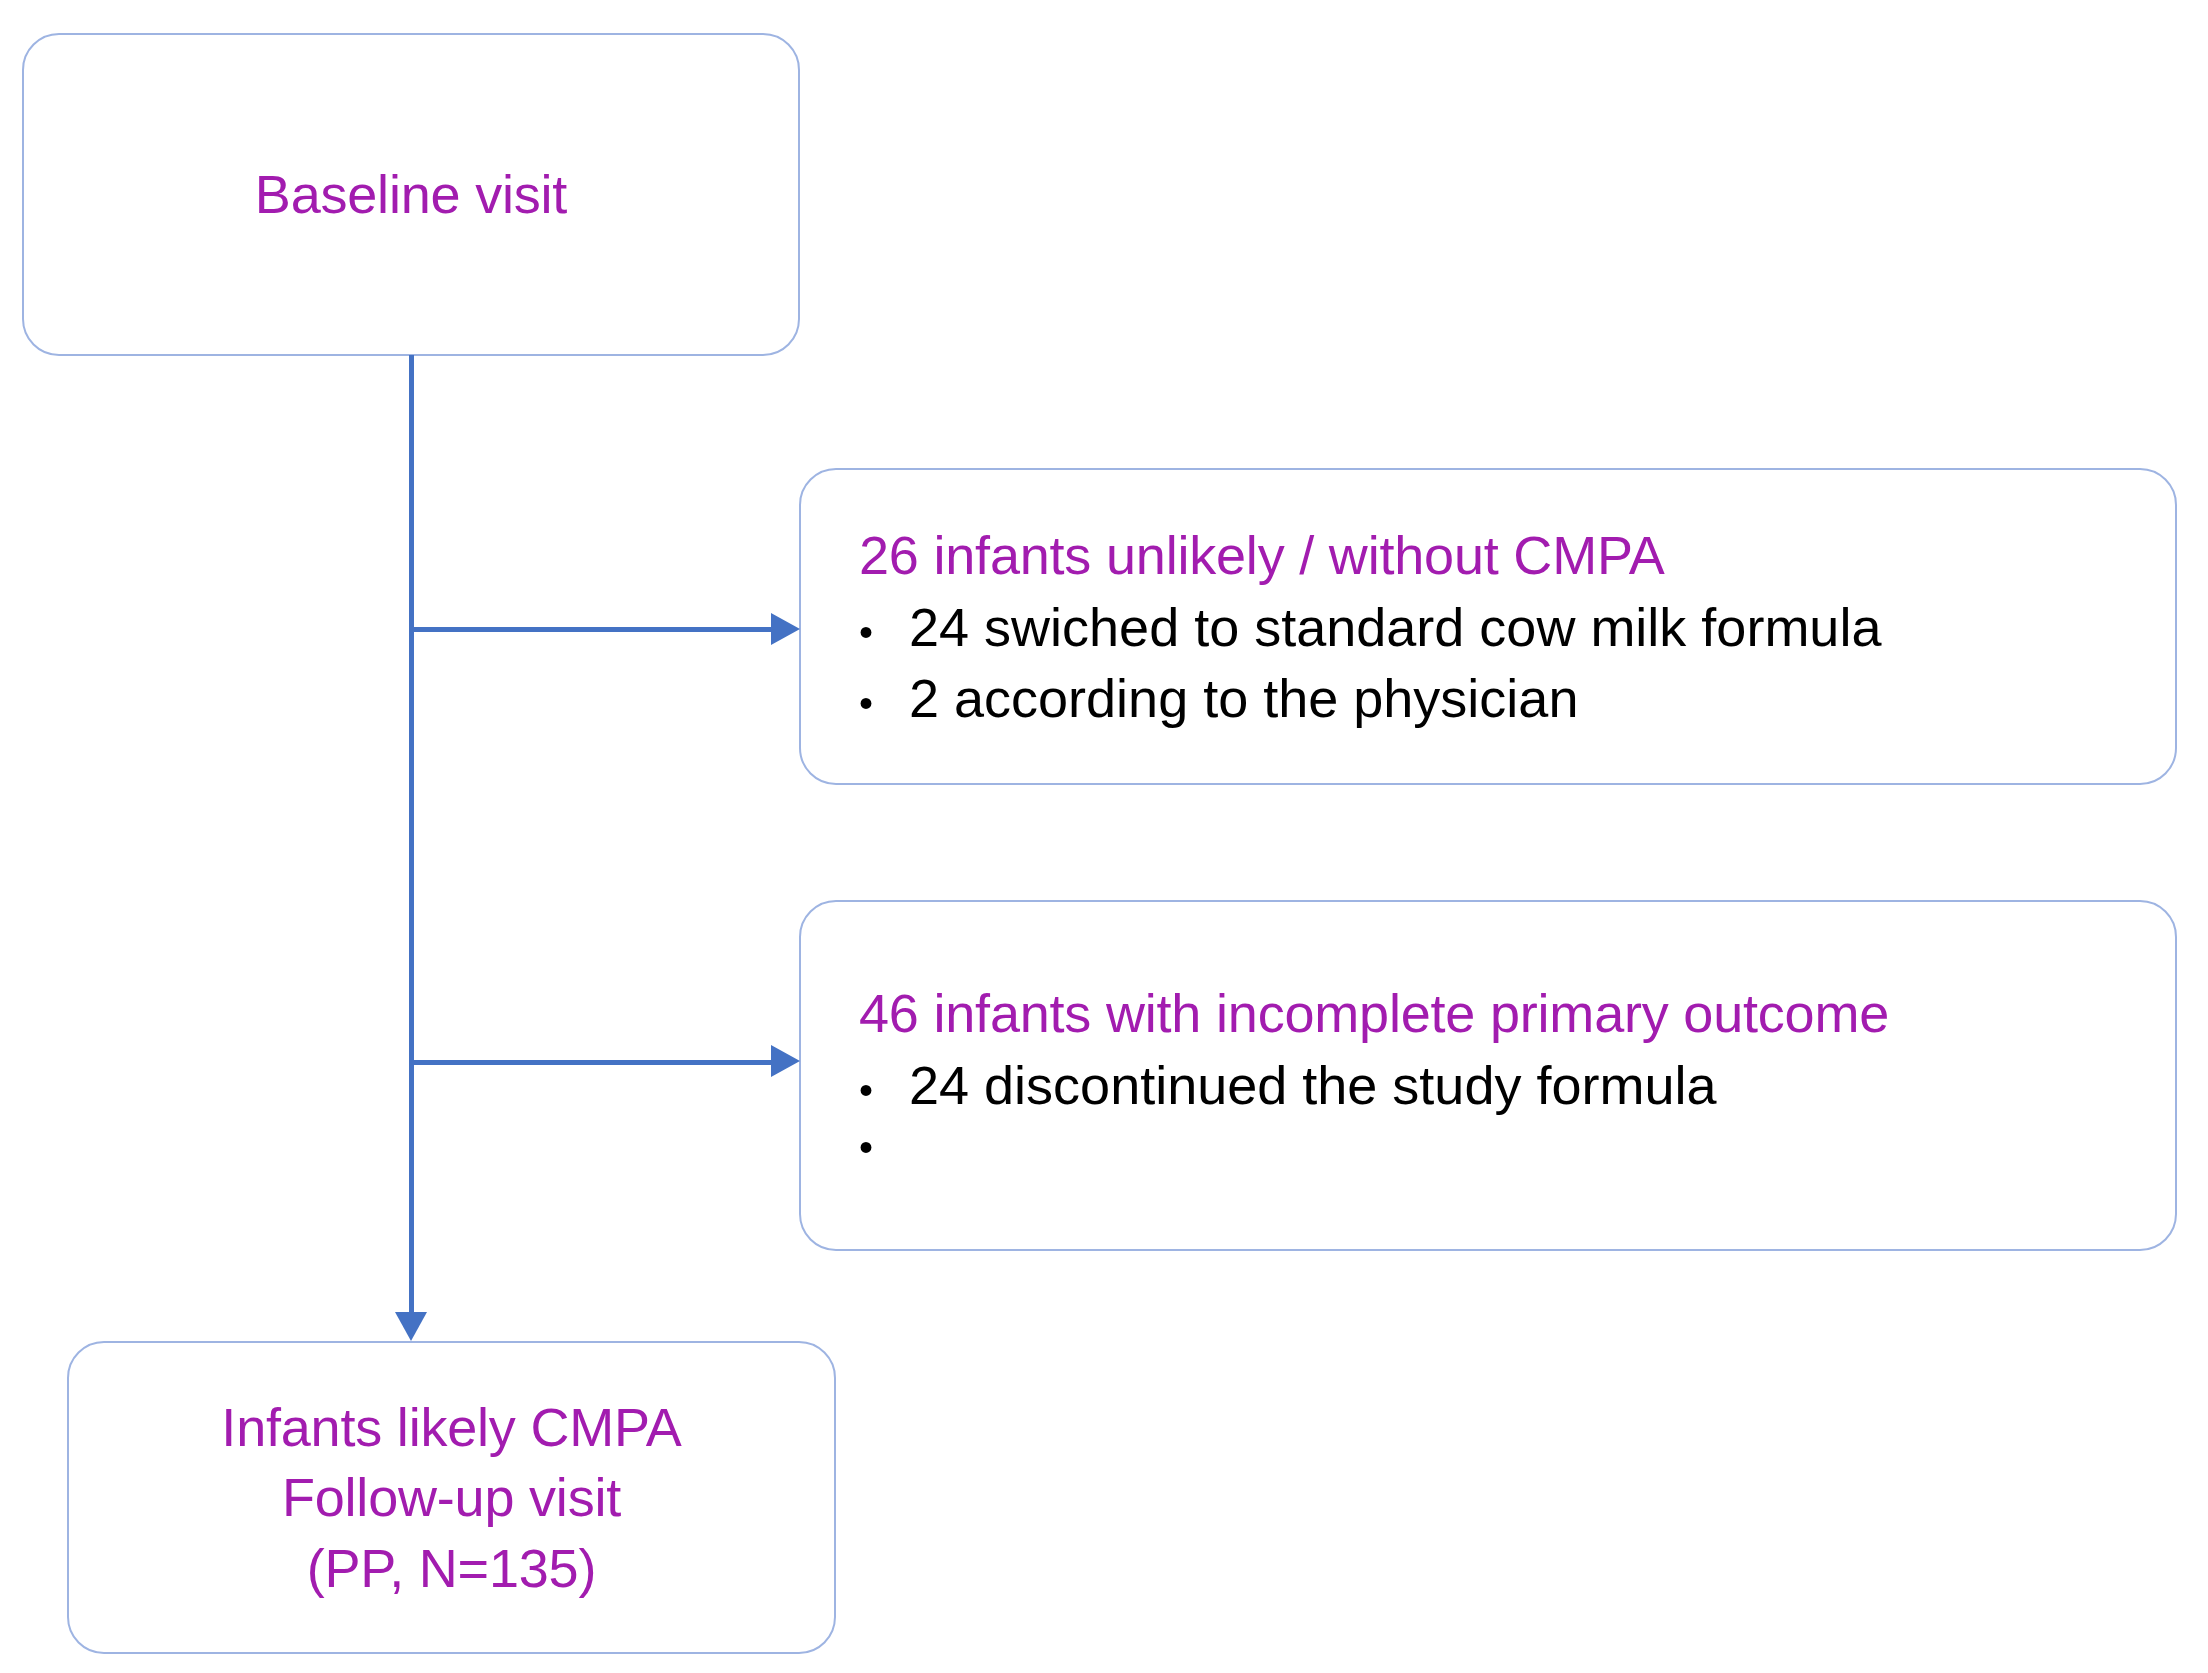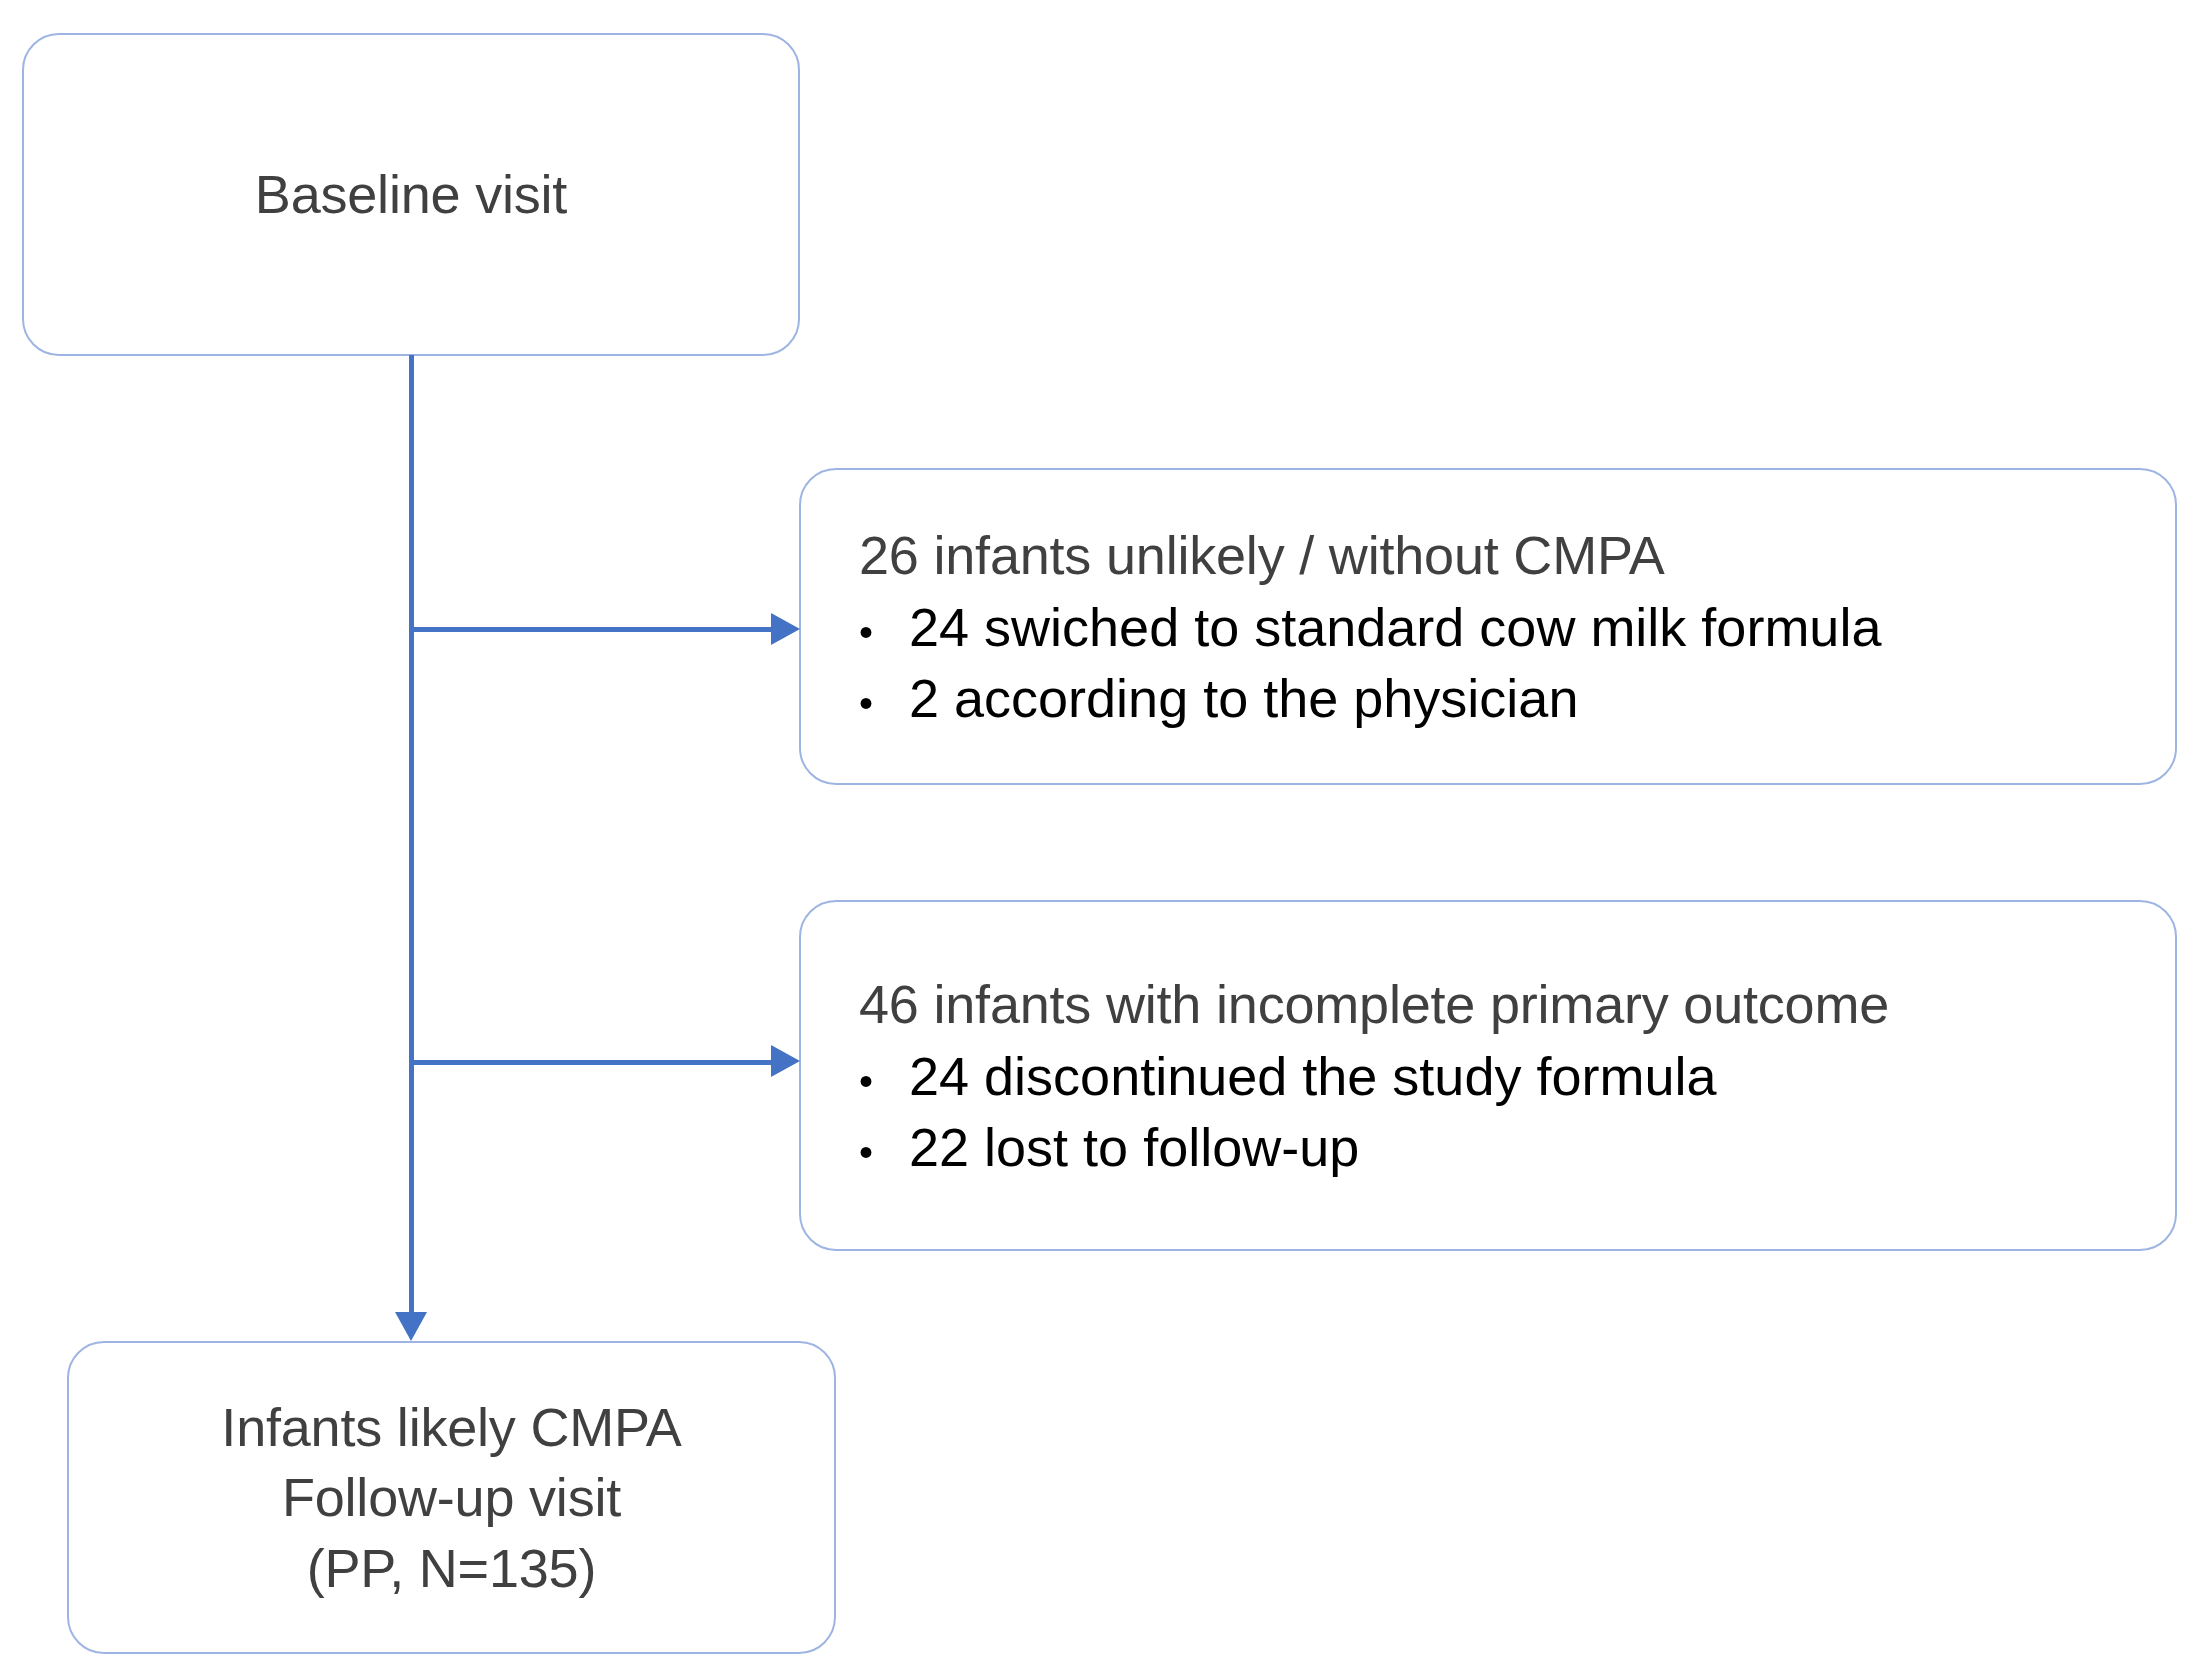--- a/index.html
+++ b/index.html
@@ -37,21 +37,21 @@
   .flow-box.listed {
     align-items: flex-start;
     text-align: left;
     padding-left: 58px;
     padding-right: 50px;
   }
 
   .box-line {
     font-size: 54px;
     line-height: 1.30;
-    color: #404040;
+    color: #a21caf;
     white-space: nowrap;
     letter-spacing: -0.2px;
   }
 
   
   #box-baseline {
     left: 22px;
     top: 33px;
     width: 778px;
     height: 323px;
@@ -164,21 +164,20 @@
 
   <div class="flow-box listed" id="box-incomplete-outcome">
     <div class="box-line heading-row">46 infants with incomplete primary outcome</div>
     <ul class="bullet-list">
       <li class="bullet-row">
         <span class="bullet-dot">•</span>
         <span>24 discontinued the study formula</span>
       </li>
       <li class="bullet-row">
         <span class="bullet-dot">•</span>
-        <span>22 lost to follow-up</span>
       </li>
     </ul>
   </div>
 
   <div class="flow-box centered" id="box-followup">
     <div class="box-line">Infants likely CMPA</div>
     <div class="box-line">Follow-up visit</div>
     <div class="box-line">(PP, N=135)</div>
   </div>
 

